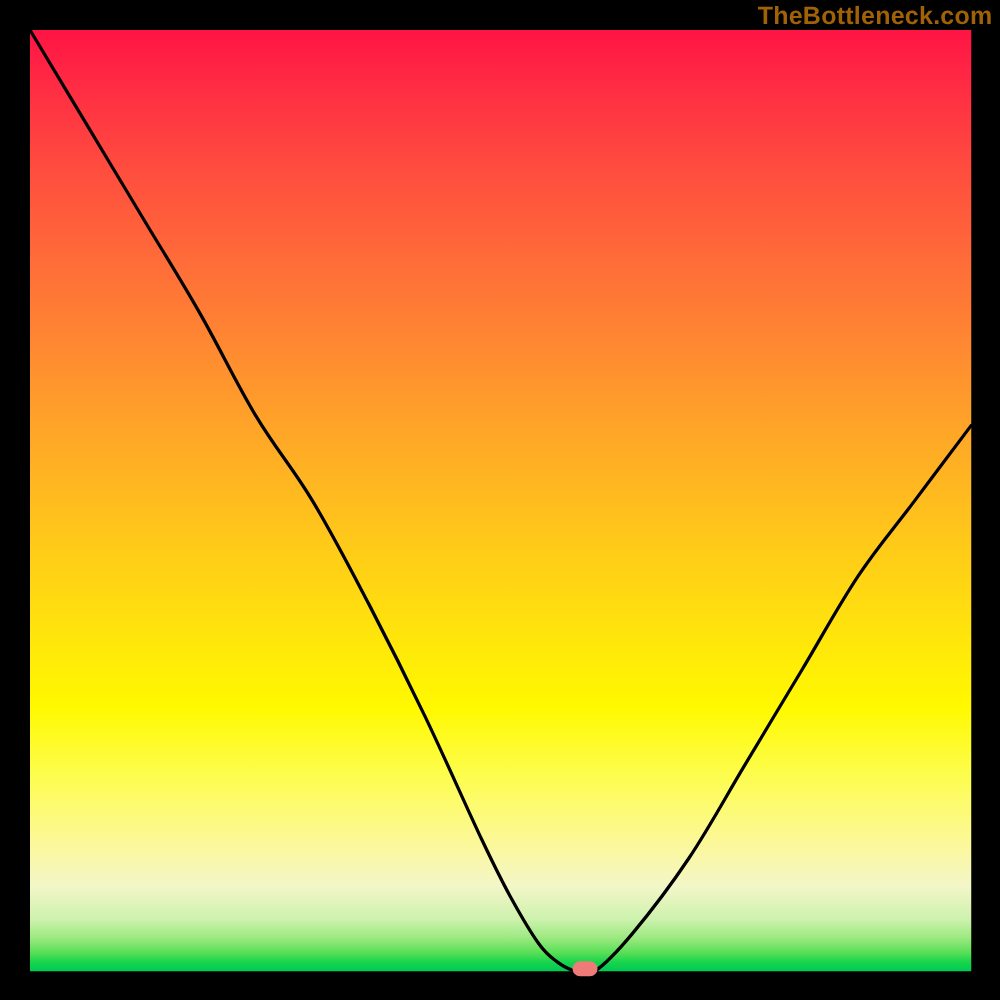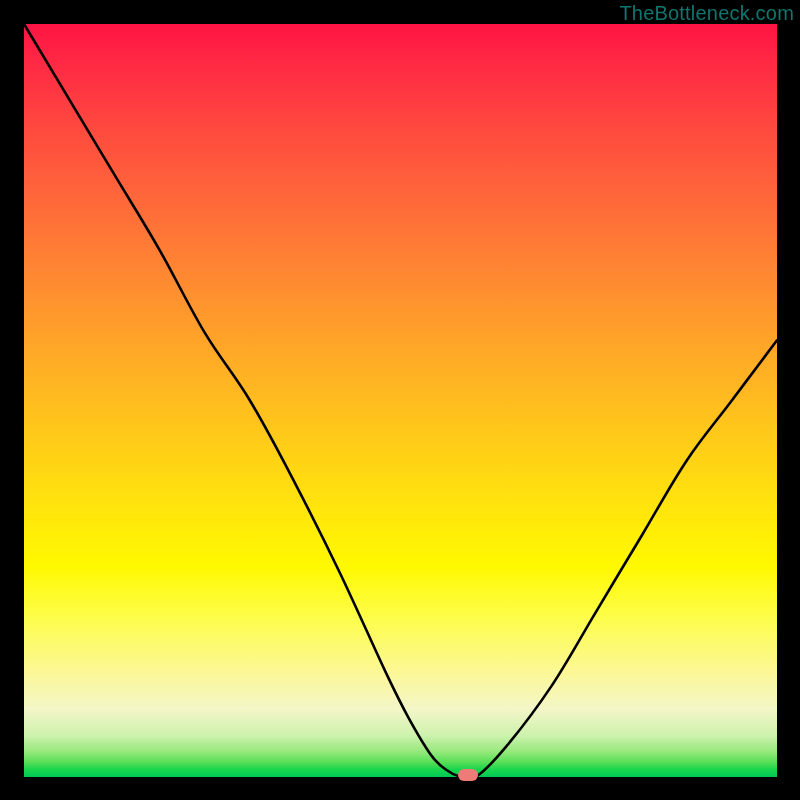--- a/index.html
+++ b/index.html
@@ -42,22 +42,22 @@
       #19d54c 99%,
       #00c956 100%
     );
   }
   .watermark {
     position: absolute;
     top: 2px;
     right: 6px;
     font-family: Arial, Helvetica, sans-serif;
     font-size: 20px;
-    font-weight: 400;
-    color: #0f766e;
+    font-weight: 700;
+    color: #a16207;
     letter-spacing: 0.2px;
   }
   svg.curve {
     position: absolute;
     left: 0;
     top: 0;
     width: 753px;
     height: 753px;
     overflow: visible;
   }

